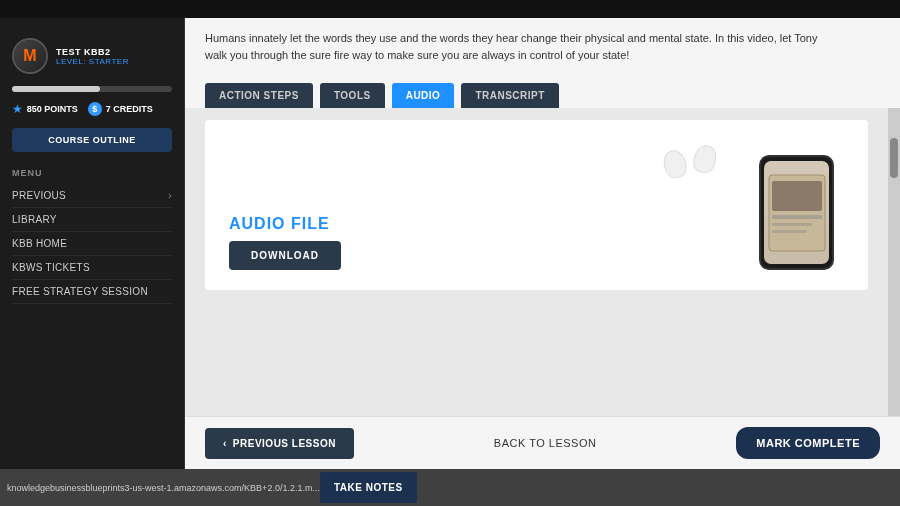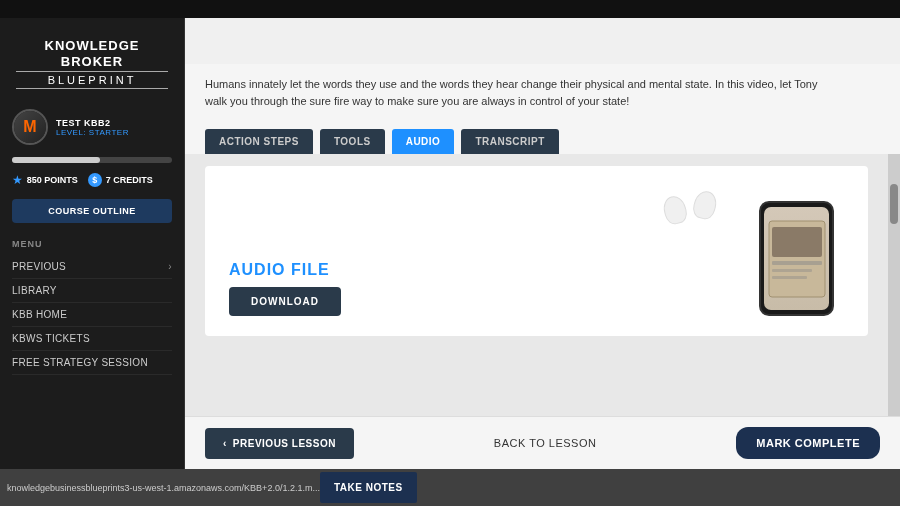--- a/index.html
+++ b/index.html
@@ -205,21 +205,20 @@
       background: #f0f0f0;
       display: flex;
       flex-direction: column;
       overflow: hidden;
     }
 
     .content-top {
       background: #f5f5f5;
       padding: 12px 20px 10px;
       flex-shrink: 0;
-      margin-top: 46px;
     }
     .description-text {
       color: #333;
       font-size: 11px;
       line-height: 1.5;
       max-width: 620px;
     }
 
     .tabs-row {
       display: flex;
@@ -445,24 +444,20 @@
     }
   </style>
 </head>
 <body>
 
 <div class="top-bar"></div>
 
 <div class="main-layout">
 
   <div class="sidebar">
-    <div class="logo-area">
-      <div class="logo-title">KNOWLEDGE BROKER</div>
-      <div class="logo-subtitle">BLUEPRINT</div>
-    </div>
 
     <div class="user-area">
       <div class="avatar">
         <div class="avatar-inner">
           <span class="avatar-letter">M</span>
         </div>
       </div>
       <div class="user-info">
         <div class="user-name">TEST KBB2</div>
         <div class="user-level">LEVEL: STARTER</div>

